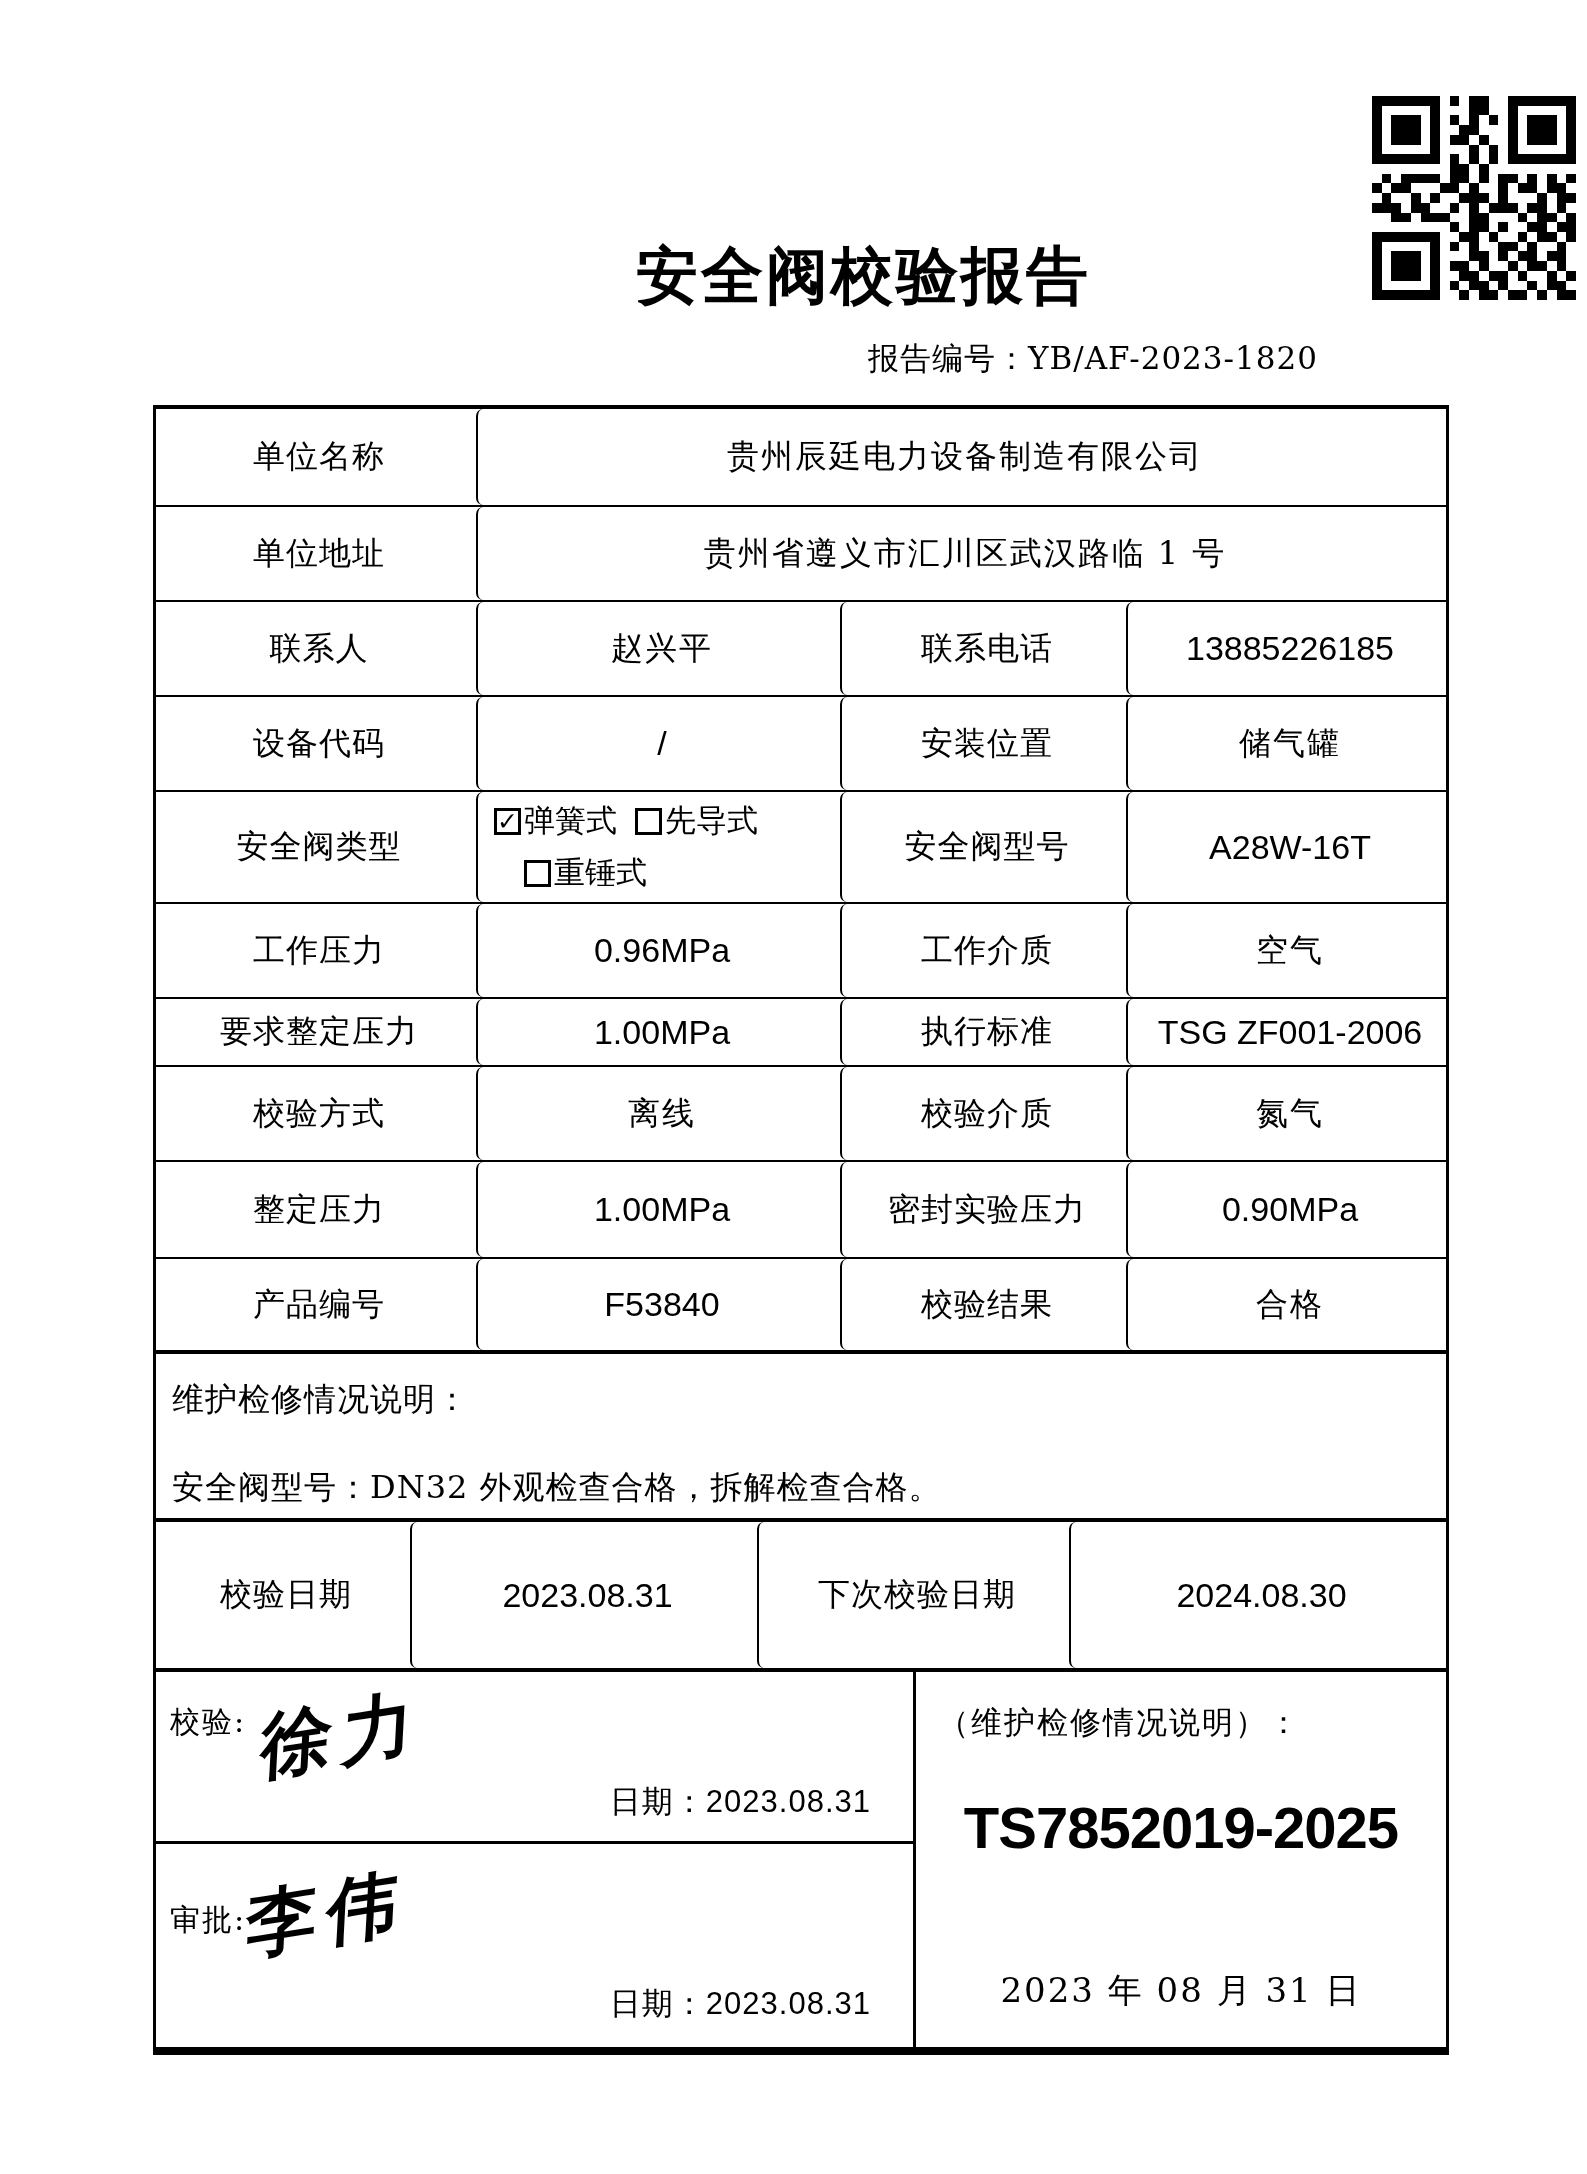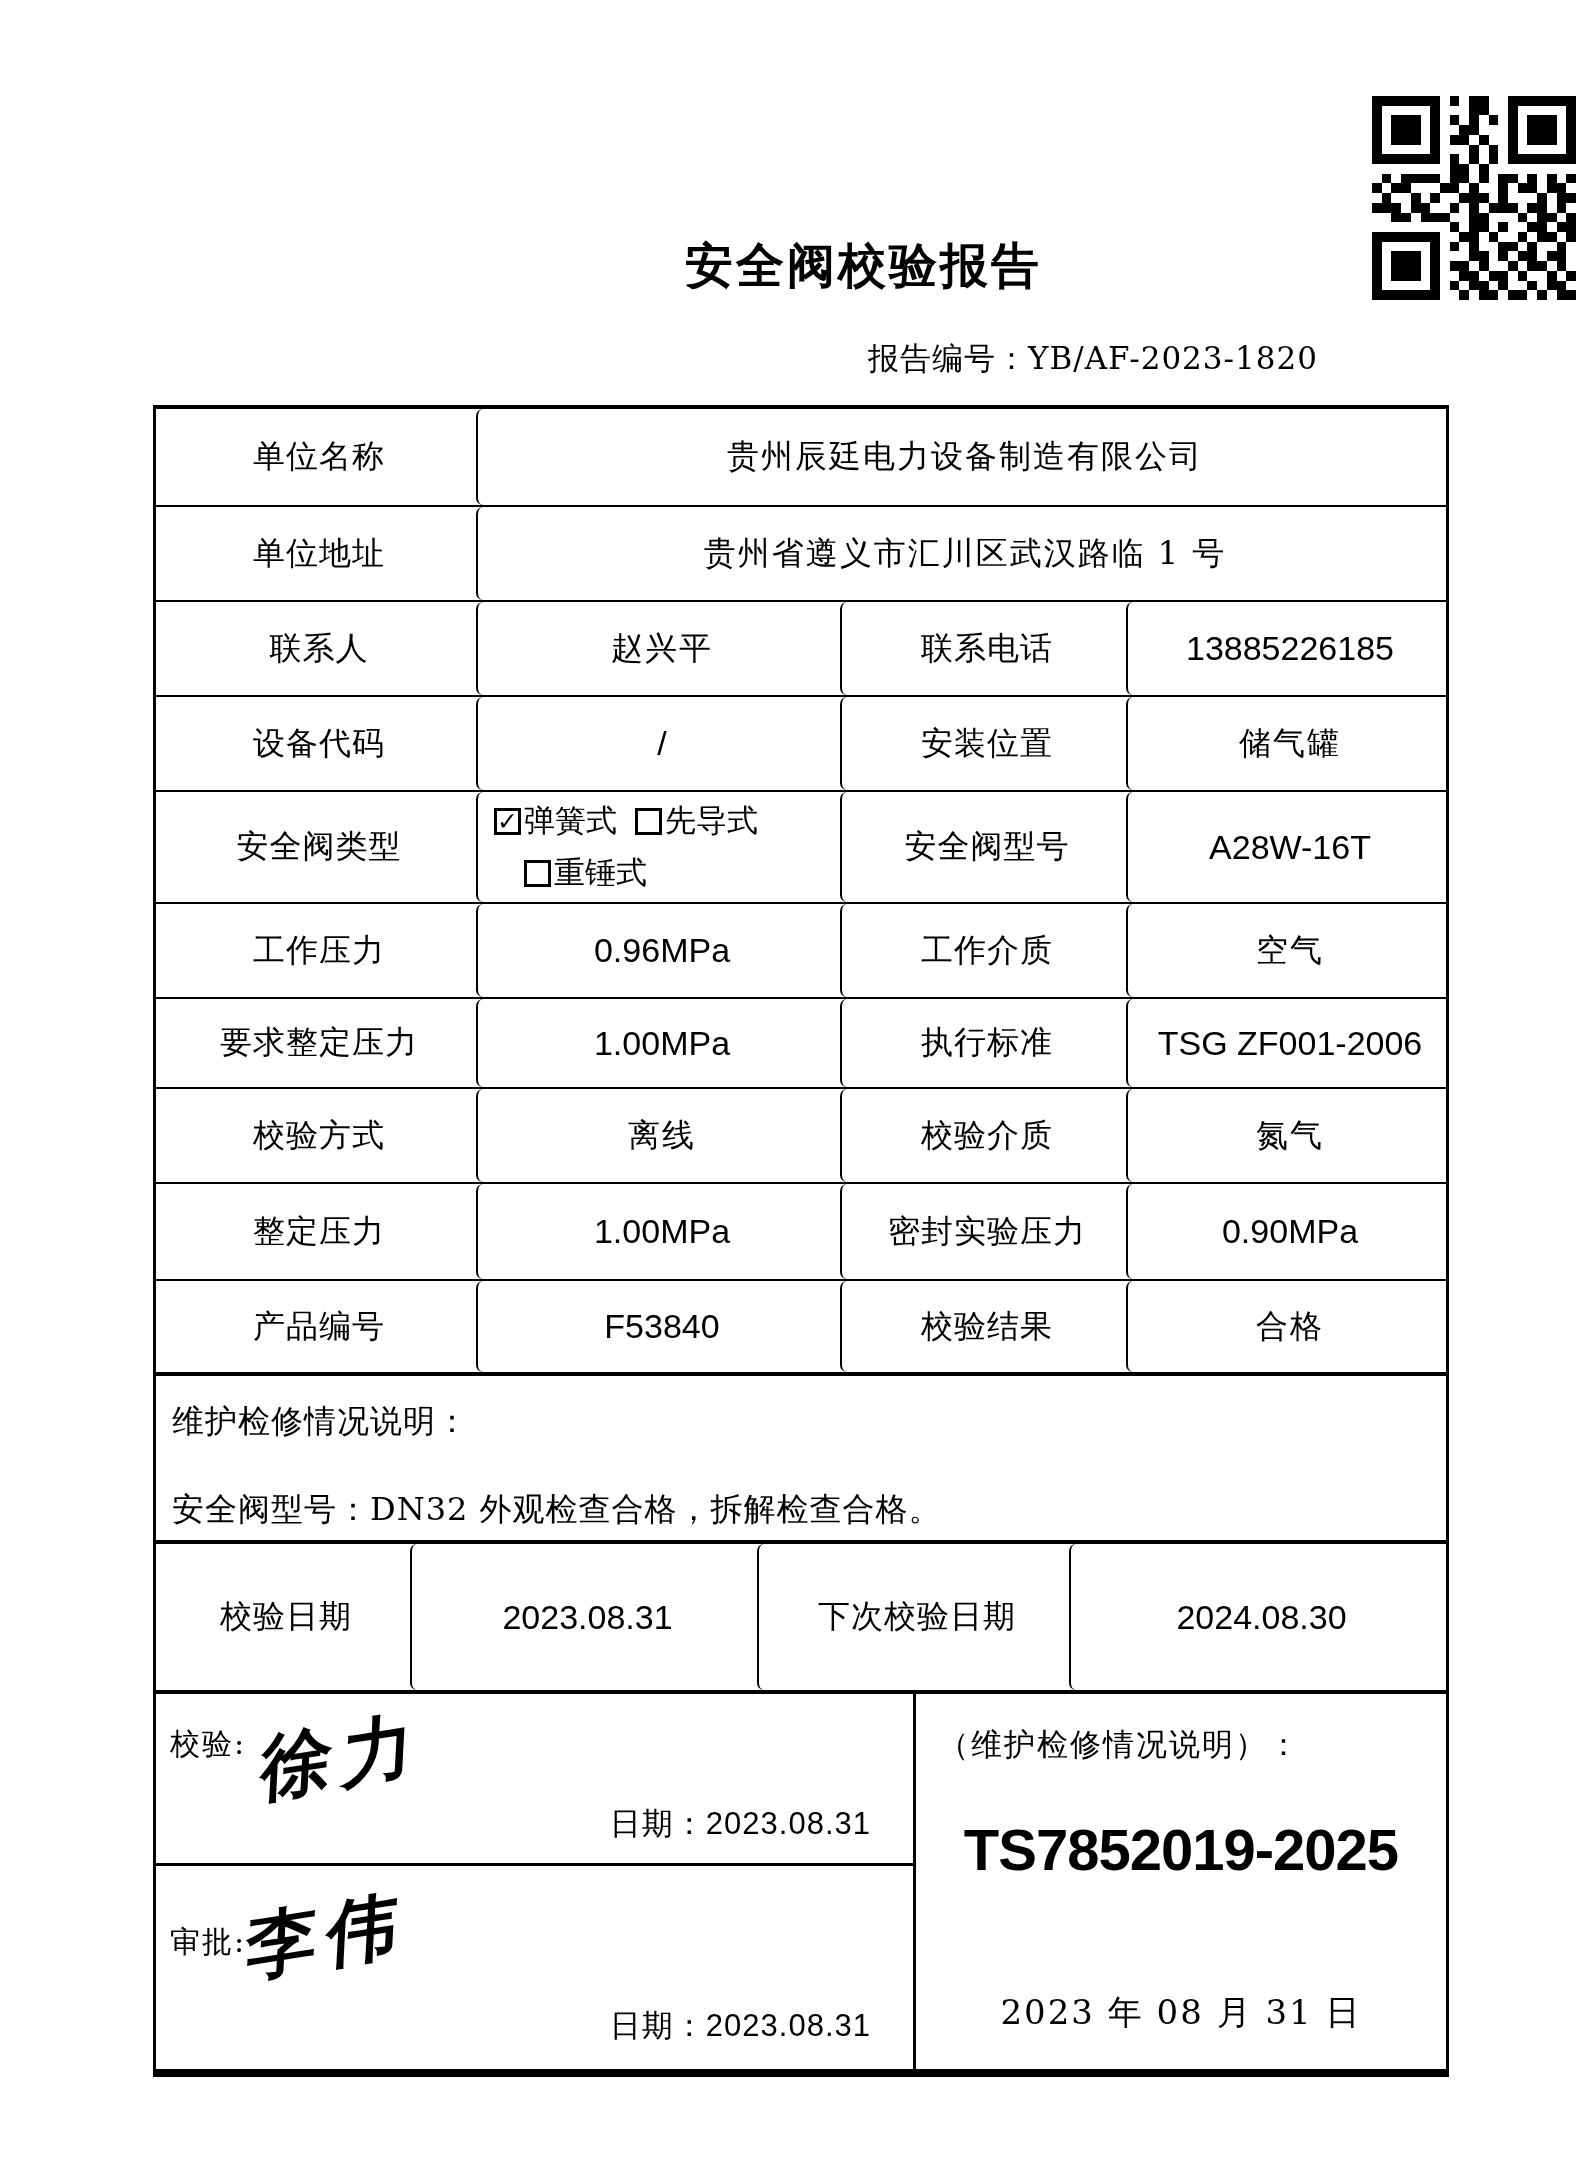--- a/index.html
+++ b/index.html
@@ -4,21 +4,21 @@
 <style>
   html,body{margin:0;padding:0;background:#ffffff;}
   .page{
     position:relative;width:1587px;height:2174px;background:#fff;
     font-family:"DejaVu Serif", serif;color:#000;overflow:hidden;
   }
   
   .title{
     position:absolute;left:0;top:234px;width:1587px;margin:0;
     text-align:center;padding-left:140px;box-sizing:border-box;
-    font-size:48px;font-weight:bold;letter-spacing:3px;
+    font-size:62px;font-weight:bold;letter-spacing:3px;
   }
   .report-no{
     position:absolute;left:868px;top:338px;font-size:31px;letter-spacing:1px;
   }
   
   .qr{
     position:absolute;left:1372px;top:96px;width:204px;height:204px;
     display:grid;grid-template-columns:repeat(21,1fr);grid-template-rows:repeat(21,1fr);
     background:#fff;
   }
@@ -581,21 +581,21 @@
       <div class="cell c4 val">A28W-16T</div>
     </div>
 
     <div class="row" style="height:95px">
       <div class="cell c1 lbl">工作压力</div>
       <div class="cell c2 val">0.96MPa</div>
       <div class="cell c3 lbl">工作介质</div>
       <div class="cell c4 val-cn">空气</div>
     </div>
 
-    <div class="row" style="height:90px">
+    <div class="row" style="height:68px">
       <div class="cell c1 lbl">要求整定压力</div>
       <div class="cell c2 val">1.00MPa</div>
       <div class="cell c3 lbl">执行标准</div>
       <div class="cell c4 val">TSG ZF001-2006</div>
     </div>
 
     <div class="row" style="height:95px">
       <div class="cell c1 lbl">校验方式</div>
       <div class="cell c2 val-cn">离线</div>
       <div class="cell c3 lbl">校验介质</div>

